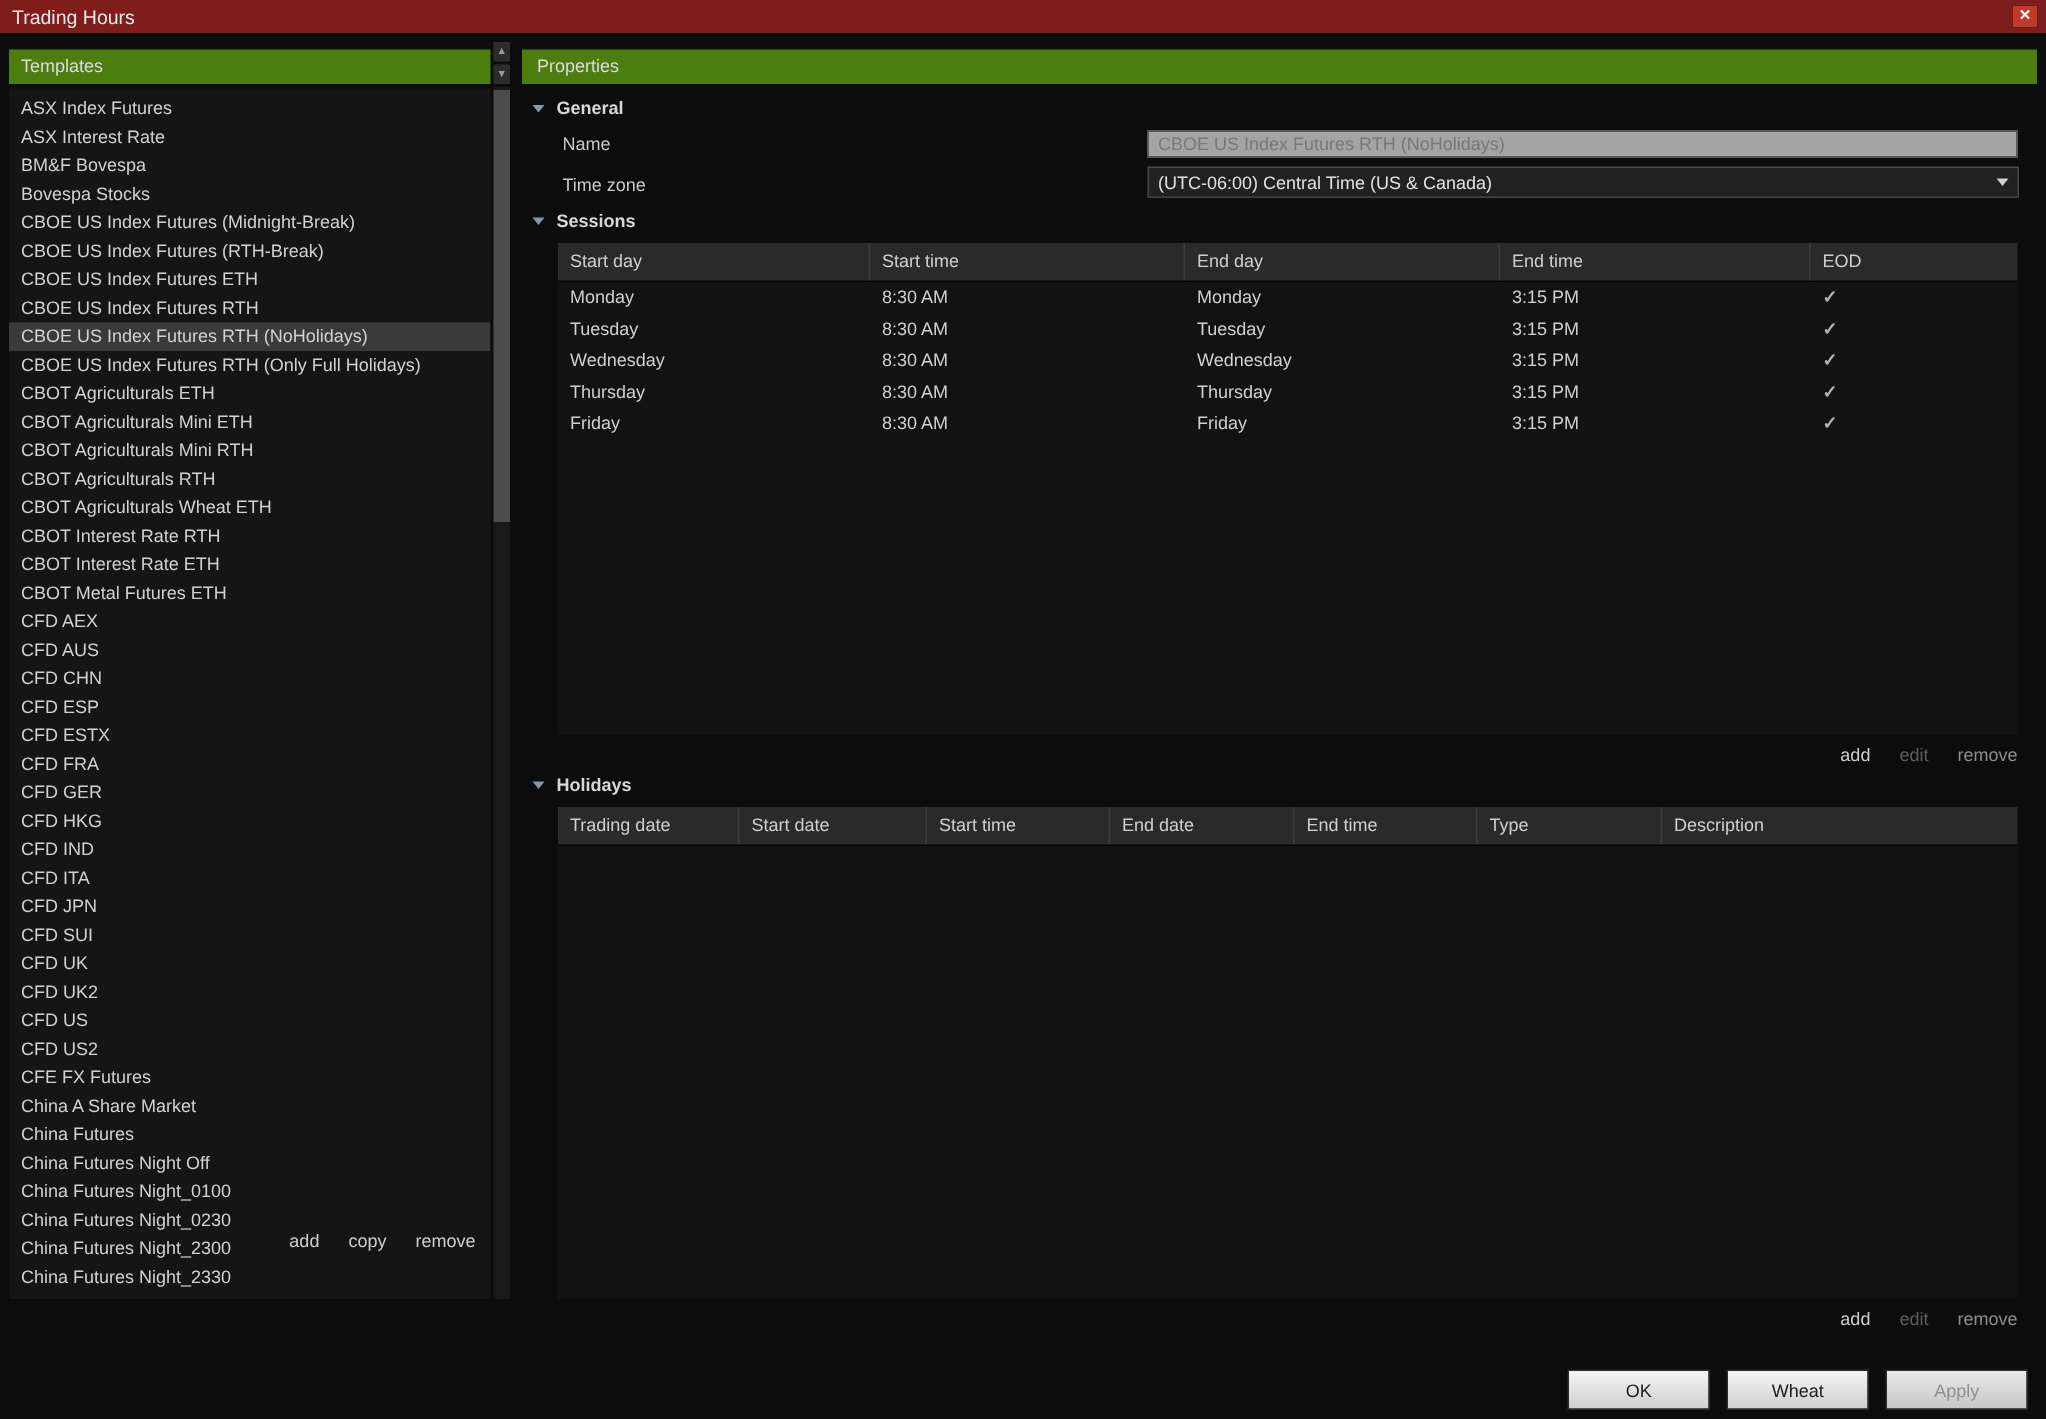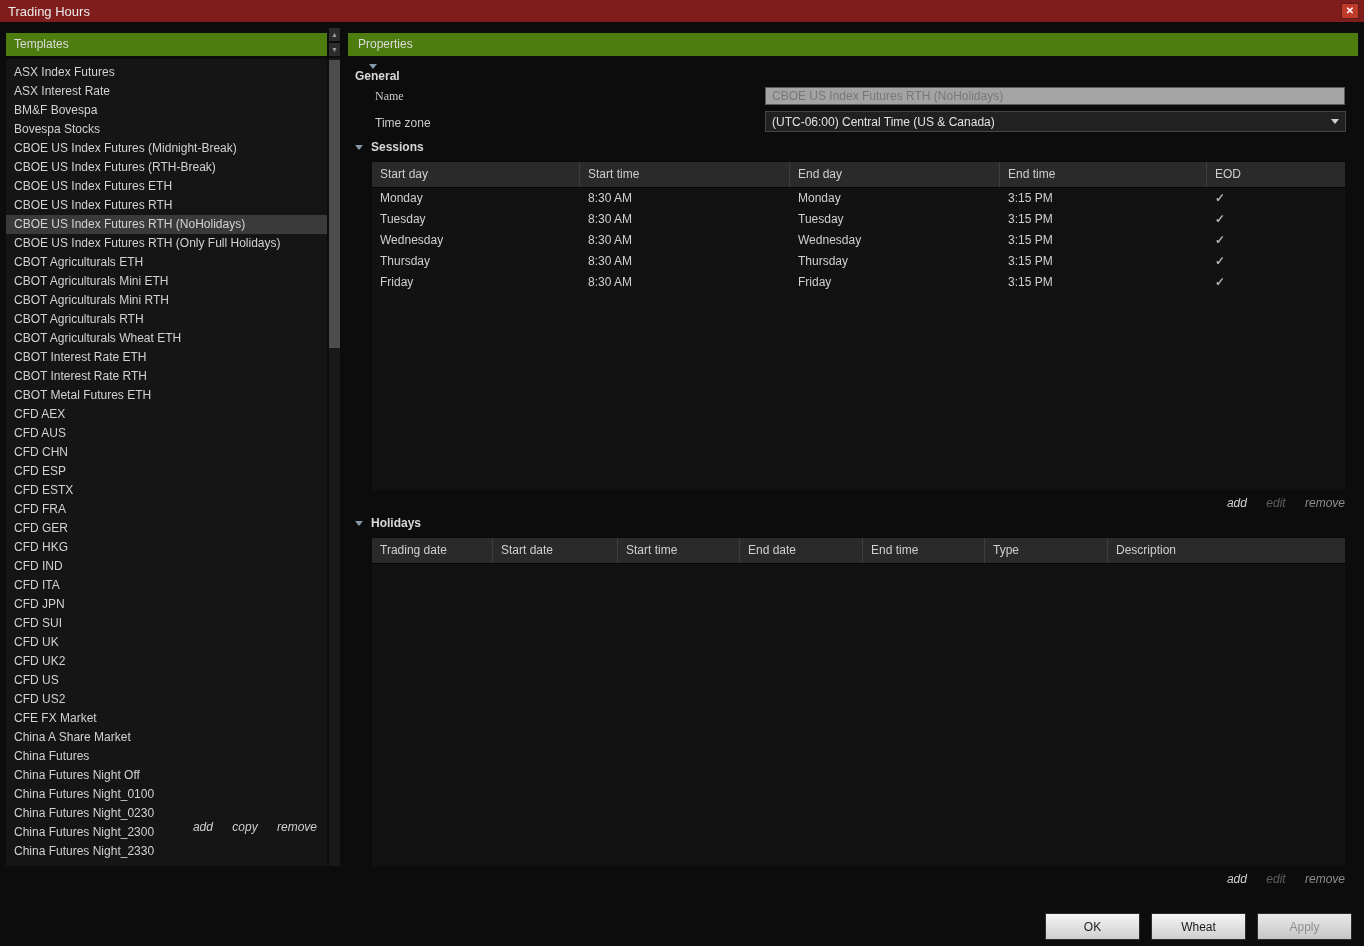--- a/index.html
+++ b/index.html
@@ -43,21 +43,21 @@
     height:19px; line-height:19px; padding-left:8px;
     color:#d2d2d2; white-space:nowrap; overflow:hidden; cursor:default;
   }
   .list-item.selected { background:#3a3a3a; }
 
   .templates-actions {
     position:absolute; left:6px; top:820px; width:321px;
     text-align:right; padding-right:10px;
   }
   .action-link {
-    font-style:italic; color:#cfcfcf; margin-left:16px; cursor:pointer;margin-top:20px;
+    color:#cfcfcf; margin-left:16px; cursor:pointer;margin-top:20px;
   }
   .action-link.dim { color:#5e5e5e; cursor:default; }
   .action-link.mid { color:#8e8e8e; cursor:default; }
 
   
   .scrollbar { position:absolute; left:329px; top:28px; width:11px; height:838px; }
   .scroll-arrow {
     height:13px; background:#2c2c2c; color:#9a9a9a; font-size:7px;
     display:flex; align-items:center; justify-content:center;
     margin-bottom:2px; cursor:pointer;
@@ -68,27 +68,27 @@
   
   .section-header {
     position:absolute; left:355px; display:flex; align-items:center;
     height:16px; cursor:pointer;
   }
   .section-header .tri {
     width:0; height:0; border-left:4px solid transparent; border-right:4px solid transparent;
     border-top:5px solid #8598a9; margin-right:8px;
   }
   .section-header .sec-title { font-weight:bold; color:#d8d8d8; }
-  .sec-general  { top:64px;flex-direction:column; }
+  .sec-general  { top:64px; }
   .sec-sessions { top:139px; }
   .sec-holidays { top:515px; }
 
   
   .form-label { position:absolute; left:375px; color:#c9c9c9; }
-  .name-label { top:89px;font-family:Liberation Serif, serif; }
+  .name-label { top:89px; }
   .tz-label   { top:116px; }
   .name-input {
     position:absolute; left:765px; top:87px; width:580px; height:18px;
     background:#a4a4a4; border:1px solid #5a5a5a; color:#787878;
     font-family:"Liberation Sans", sans-serif; font-size:12px; padding:0 6px;
   }
   .tz-select {
     position:absolute; left:765px; top:111px; width:581px; height:21px;
     background:#212121; border:1px solid #454545; color:#e2e2e2;
     display:flex; align-items:center; padding:0 6px; cursor:pointer;
@@ -164,40 +164,40 @@
       <div class="list-item">CBOE US Index Futures (RTH-Break)</div>
       <div class="list-item">CBOE US Index Futures ETH</div>
       <div class="list-item">CBOE US Index Futures RTH</div>
       <div class="list-item selected">CBOE US Index Futures RTH (NoHolidays)</div>
       <div class="list-item">CBOE US Index Futures RTH (Only Full Holidays)</div>
       <div class="list-item">CBOT Agriculturals ETH</div>
       <div class="list-item">CBOT Agriculturals Mini ETH</div>
       <div class="list-item">CBOT Agriculturals Mini RTH</div>
       <div class="list-item">CBOT Agriculturals RTH</div>
       <div class="list-item">CBOT Agriculturals Wheat ETH</div>
+      <div class="list-item">CBOT Interest Rate RTH</div>
       <div class="list-item">CBOT Interest Rate ETH</div>
-      <div class="list-item">CBOT Interest Rate RTH</div>
       <div class="list-item">CBOT Metal Futures ETH</div>
       <div class="list-item">CFD AEX</div>
       <div class="list-item">CFD AUS</div>
       <div class="list-item">CFD CHN</div>
       <div class="list-item">CFD ESP</div>
       <div class="list-item">CFD ESTX</div>
       <div class="list-item">CFD FRA</div>
       <div class="list-item">CFD GER</div>
       <div class="list-item">CFD HKG</div>
       <div class="list-item">CFD IND</div>
       <div class="list-item">CFD ITA</div>
       <div class="list-item">CFD JPN</div>
       <div class="list-item">CFD SUI</div>
       <div class="list-item">CFD UK</div>
       <div class="list-item">CFD UK2</div>
       <div class="list-item">CFD US</div>
       <div class="list-item">CFD US2</div>
-      <div class="list-item">CFE FX Market</div>
+      <div class="list-item">CFE FX Futures</div>
       <div class="list-item">China A Share Market</div>
       <div class="list-item">China Futures</div>
       <div class="list-item">China Futures Night Off</div>
       <div class="list-item">China Futures Night_0100</div>
       <div class="list-item">China Futures Night_0230</div>
       <div class="list-item">China Futures Night_2300</div>
       <div class="list-item">China Futures Night_2330</div>
     </div>
 
   <div class="scrollbar">

